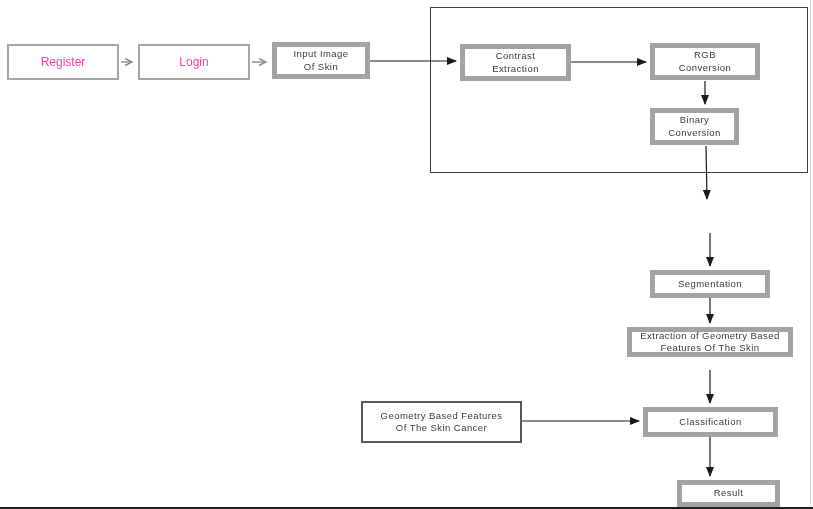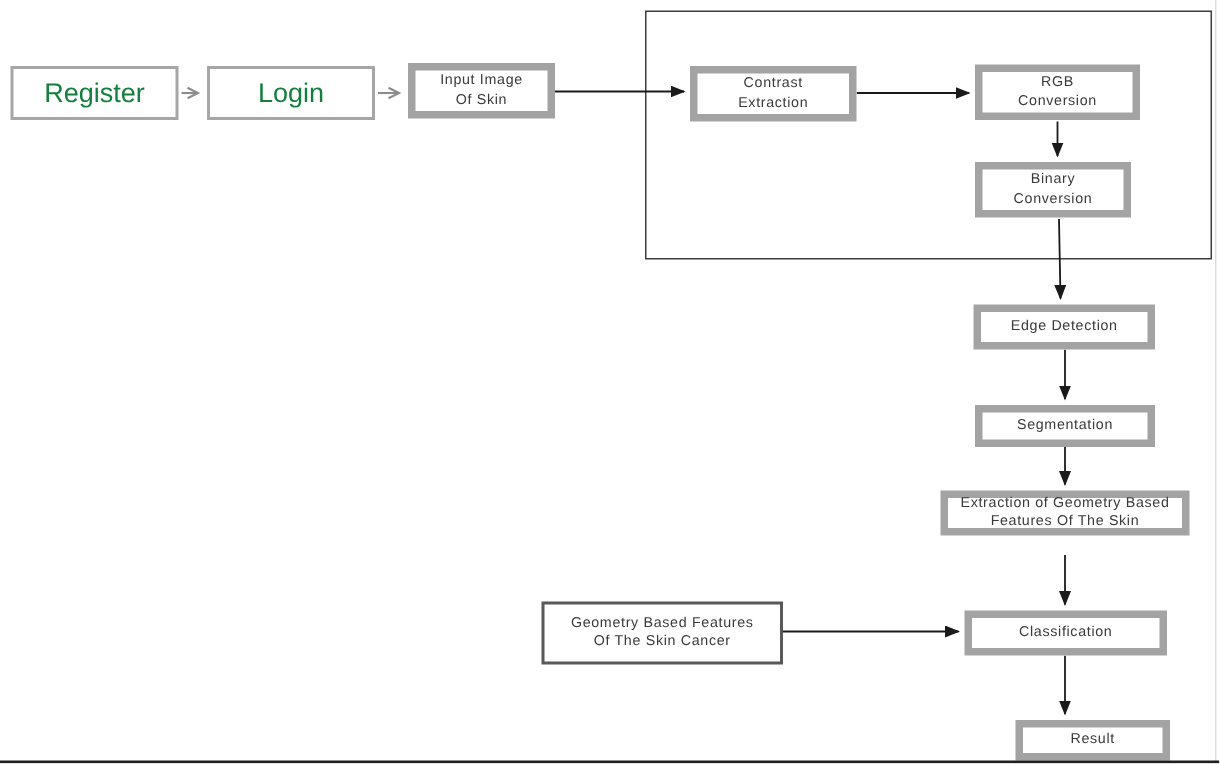--- a/index.html
+++ b/index.html
@@ -13,22 +13,22 @@
   .box {
     position:absolute;
     background:#ffffff;
     display:flex; align-items:center; justify-content:center;
     text-align:center;
     box-sizing:border-box;
     white-space:pre-line;
   }
   .big {
     border:2px solid #a6a6a6;
-    font-size:18px;
-    color:#15803d;
+    font-size:12px;
+    color:#ec4899;
   }
   .small {
     border:5px solid #a3a3a3;
     font-size:9.5px;
     letter-spacing:0.45px;
     line-height:1.3;
     color:#3a3a3a;
   }
   .container-frame {
     position:absolute;
@@ -82,24 +82,23 @@
 
   <div class="box small" style="left:272px; top:42px; width:98px; height:37px;">Input Image
 Of Skin</div>
 
   <div class="box small" style="left:460px; top:44px; width:111px; height:37px;">Contrast
 Extraction</div>
 
   <div class="box small" style="left:650px; top:43px; width:110px; height:37px;">RGB
 Conversion</div>
 
-  <div class="box small" style="left:650px; top:108px; width:104px; height:37px;">Binary
+  <div class="box small" style="left:650px; top:108px; width:89px; height:37px;">Binary
 Conversion</div>
 
-  <div class="box small" style="left:649px; top:203px; width:121px; height:30px;">Edge Detection</div>
 
   <div class="box small" style="left:650px; top:270px; width:120px; height:28px;">Segmentation</div>
 
   <div class="box small" style="left:627px; top:327px; width:166px; height:30px;">Extraction of Geometry Based
 Features Of The Skin</div>
 
   <div class="box small" style="left:361px; top:401px; width:161px; height:42px; border-width:2px; border-color:#595959;">Geometry Based Features
 Of The Skin Cancer</div>
 
   <div class="box small" style="left:643px; top:407px; width:135px; height:30px;">Classification</div>

